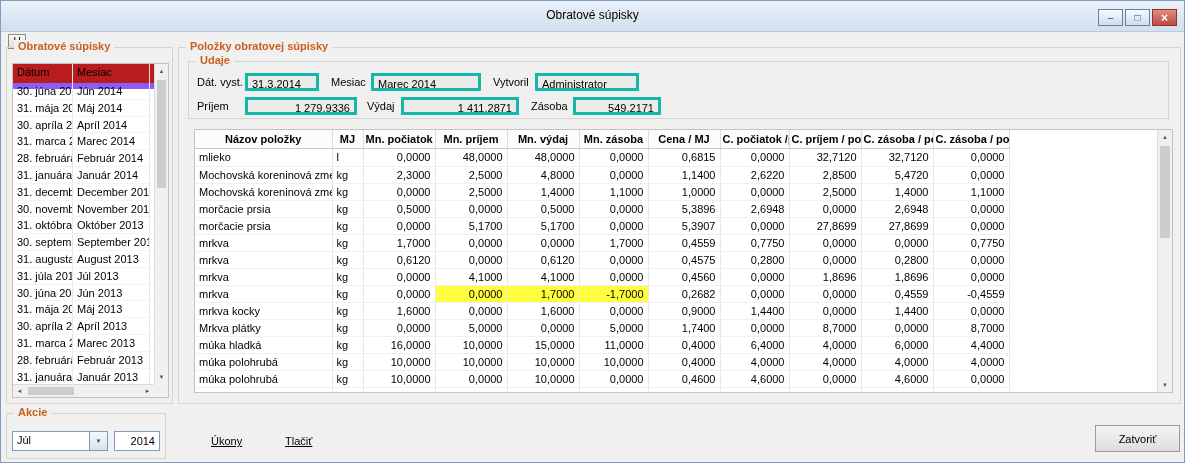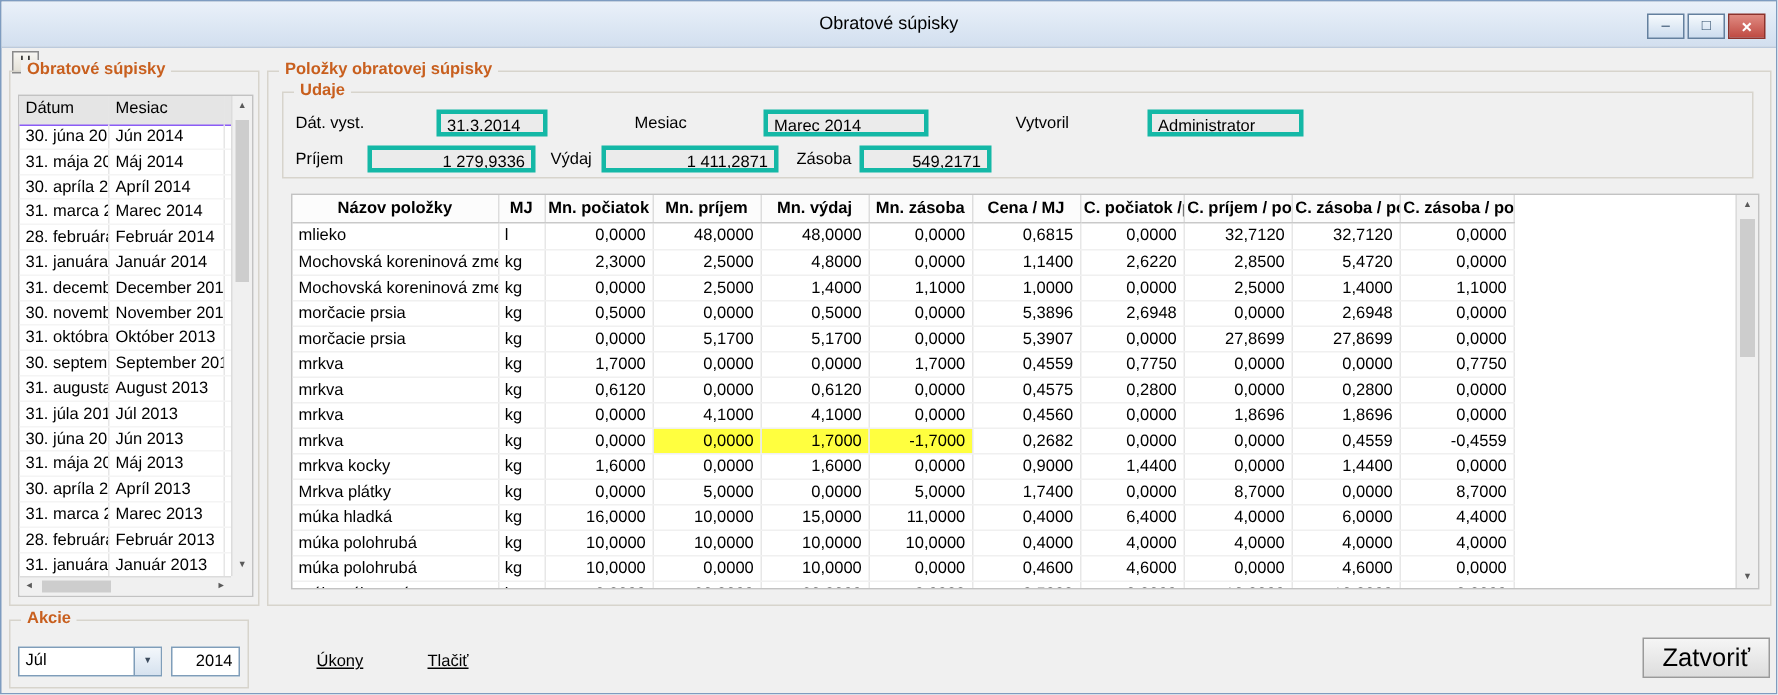--- a/index.html
+++ b/index.html
@@ -21,21 +21,21 @@
   
   .groupbox{position:absolute;border:1px solid #d7d4cc;box-sizing:border-box;}
   .group-label{position:absolute;top:-8px;left:7px;background:#f0f0f0;padding:0 4px;color:#c85f1e;font-weight:bold;white-space:nowrap;}
   .left-group{left:5px;top:46px;width:167px;height:357px;}
   .right-group{left:177px;top:46px;width:1003px;height:357px;}
   .udaje-group{left:187px;top:60px;width:981px;height:58px;}
   .akcie-group{left:5px;top:412px;width:160px;height:46px;}
 
   
   .list{position:absolute;left:11px;top:62px;width:157px;height:335px;background:#fff;border:1px solid #c2c2c2;box-sizing:border-box;}
-  .list-header{position:absolute;left:0;top:0;right:14px;height:19px;display:flex;background:#e5e5e5;border-bottom:1px solid #8b5cf6;}
+  .list-header{position:absolute;left:0;top:0;right:14px;height:19px;display:flex;background:#b91c1c;border-bottom:6px solid #8b5cf6;}
   .lc{padding-left:4px;border-right:1px solid #e6e6e6;overflow:hidden;white-space:nowrap;box-sizing:border-box;}
   .list-header .lc{padding-top:2px;}
   .lc0{width:60px;}
   .lc1{width:77px;}
   .lc2{flex:1;border-right:none;}
   .list-body{position:absolute;left:0;top:19px;right:14px;bottom:13px;overflow:hidden;}
   .list-row{display:flex;height:16.8px;line-height:16.5px;border-bottom:1px solid #f4f4f4;box-sizing:border-box;}
 
   
   .sb{position:absolute;background:#f0f0f0;box-sizing:border-box;}
@@ -49,21 +49,21 @@
   .sb.h .arrow.left{left:0;}
   .sb.h .arrow.right{right:0;}
   .sb .thumb{position:absolute;left:2px;right:2px;background:#cdcdcd;}
   .sb .hthumb{position:absolute;top:2px;bottom:2px;background:#cdcdcd;}
   .list .sb .thumb{top:16px;height:108px;}
   .list .sb .hthumb{left:15px;width:46px;}
   .sb-corner{position:absolute;right:0;bottom:0;width:14px;height:13px;background:#f0f0f0;}
 
   
   .u-row{position:absolute;left:8px;display:flex;align-items:center;}
-  .u-row.r1{top:11px;gap:46px;}
+  .u-row.r1{top:11px;}
   .u-row.r2{top:35px;}
   .u-lbl{white-space:nowrap;overflow:hidden;}
   .field{height:18px;line-height:16px;border:3px solid #14b8a6;background:#ebebeb;padding:0 4px;box-sizing:border-box;overflow:hidden;white-space:nowrap;}
   .field.num{text-align:right;}
 
   
   .grid{position:absolute;left:193px;top:128px;width:979px;height:264px;background:#fff;border:1px solid #c3c3c3;box-sizing:border-box;}
   .grid-header{position:absolute;left:0;top:0;width:962px;}
   .grid-body-wrap{position:absolute;left:0;top:19px;bottom:0;width:962px;overflow:hidden;}
   table.gt{border-collapse:collapse;table-layout:fixed;width:962px;}
@@ -75,21 +75,21 @@
   .grid .sb .thumb{top:16px;height:92px;}
 
   
   .combo{position:absolute;left:11px;top:430px;width:96px;height:20px;display:flex;border:1px solid #7f9db9;background:#fff;box-sizing:border-box;}
   .combo-text{flex:1;padding:2px 0 0 4px;overflow:hidden;white-space:nowrap;}
   .combo-btn{width:17px;border-left:1px solid #7f9db9;background:linear-gradient(#f3f7fb,#d6e2ef);display:flex;align-items:center;justify-content:center;font-size:6px;color:#3c4c5e;}
   .year-input{position:absolute;left:113px;top:430px;width:46px;height:20px;border:1px solid #7f9db9;text-align:right;padding:0 4px;font-family:inherit;font-size:11px;box-sizing:border-box;background:#fff;}
   .flat-label{position:absolute;top:434px;cursor:default;background:none;border:none;font-family:inherit;font-size:11px;padding:0;text-decoration:underline;}
   #ukony{left:210px;}
   #tlacit{left:284px;}
-  .close-button{position:absolute;left:1094px;top:424px;width:85px;height:27px;border:1px solid #9a9a9a;background:linear-gradient(#f5f5f5,#dddddd);font-family:inherit;font-size:17px;}
+  .close-button{position:absolute;left:1094px;top:424px;width:85px;height:27px;border:1px solid #9a9a9a;background:linear-gradient(#f5f5f5,#dddddd);font-family:inherit;font-size:11px;}
 </style>
 </head>
 <body>
 
 <div id="window">
 
   <div class="titlebar">
     <span class="title">Obratové súpisky</span>
     <div class="caption-buttons">
       <div class="cap-btn">

